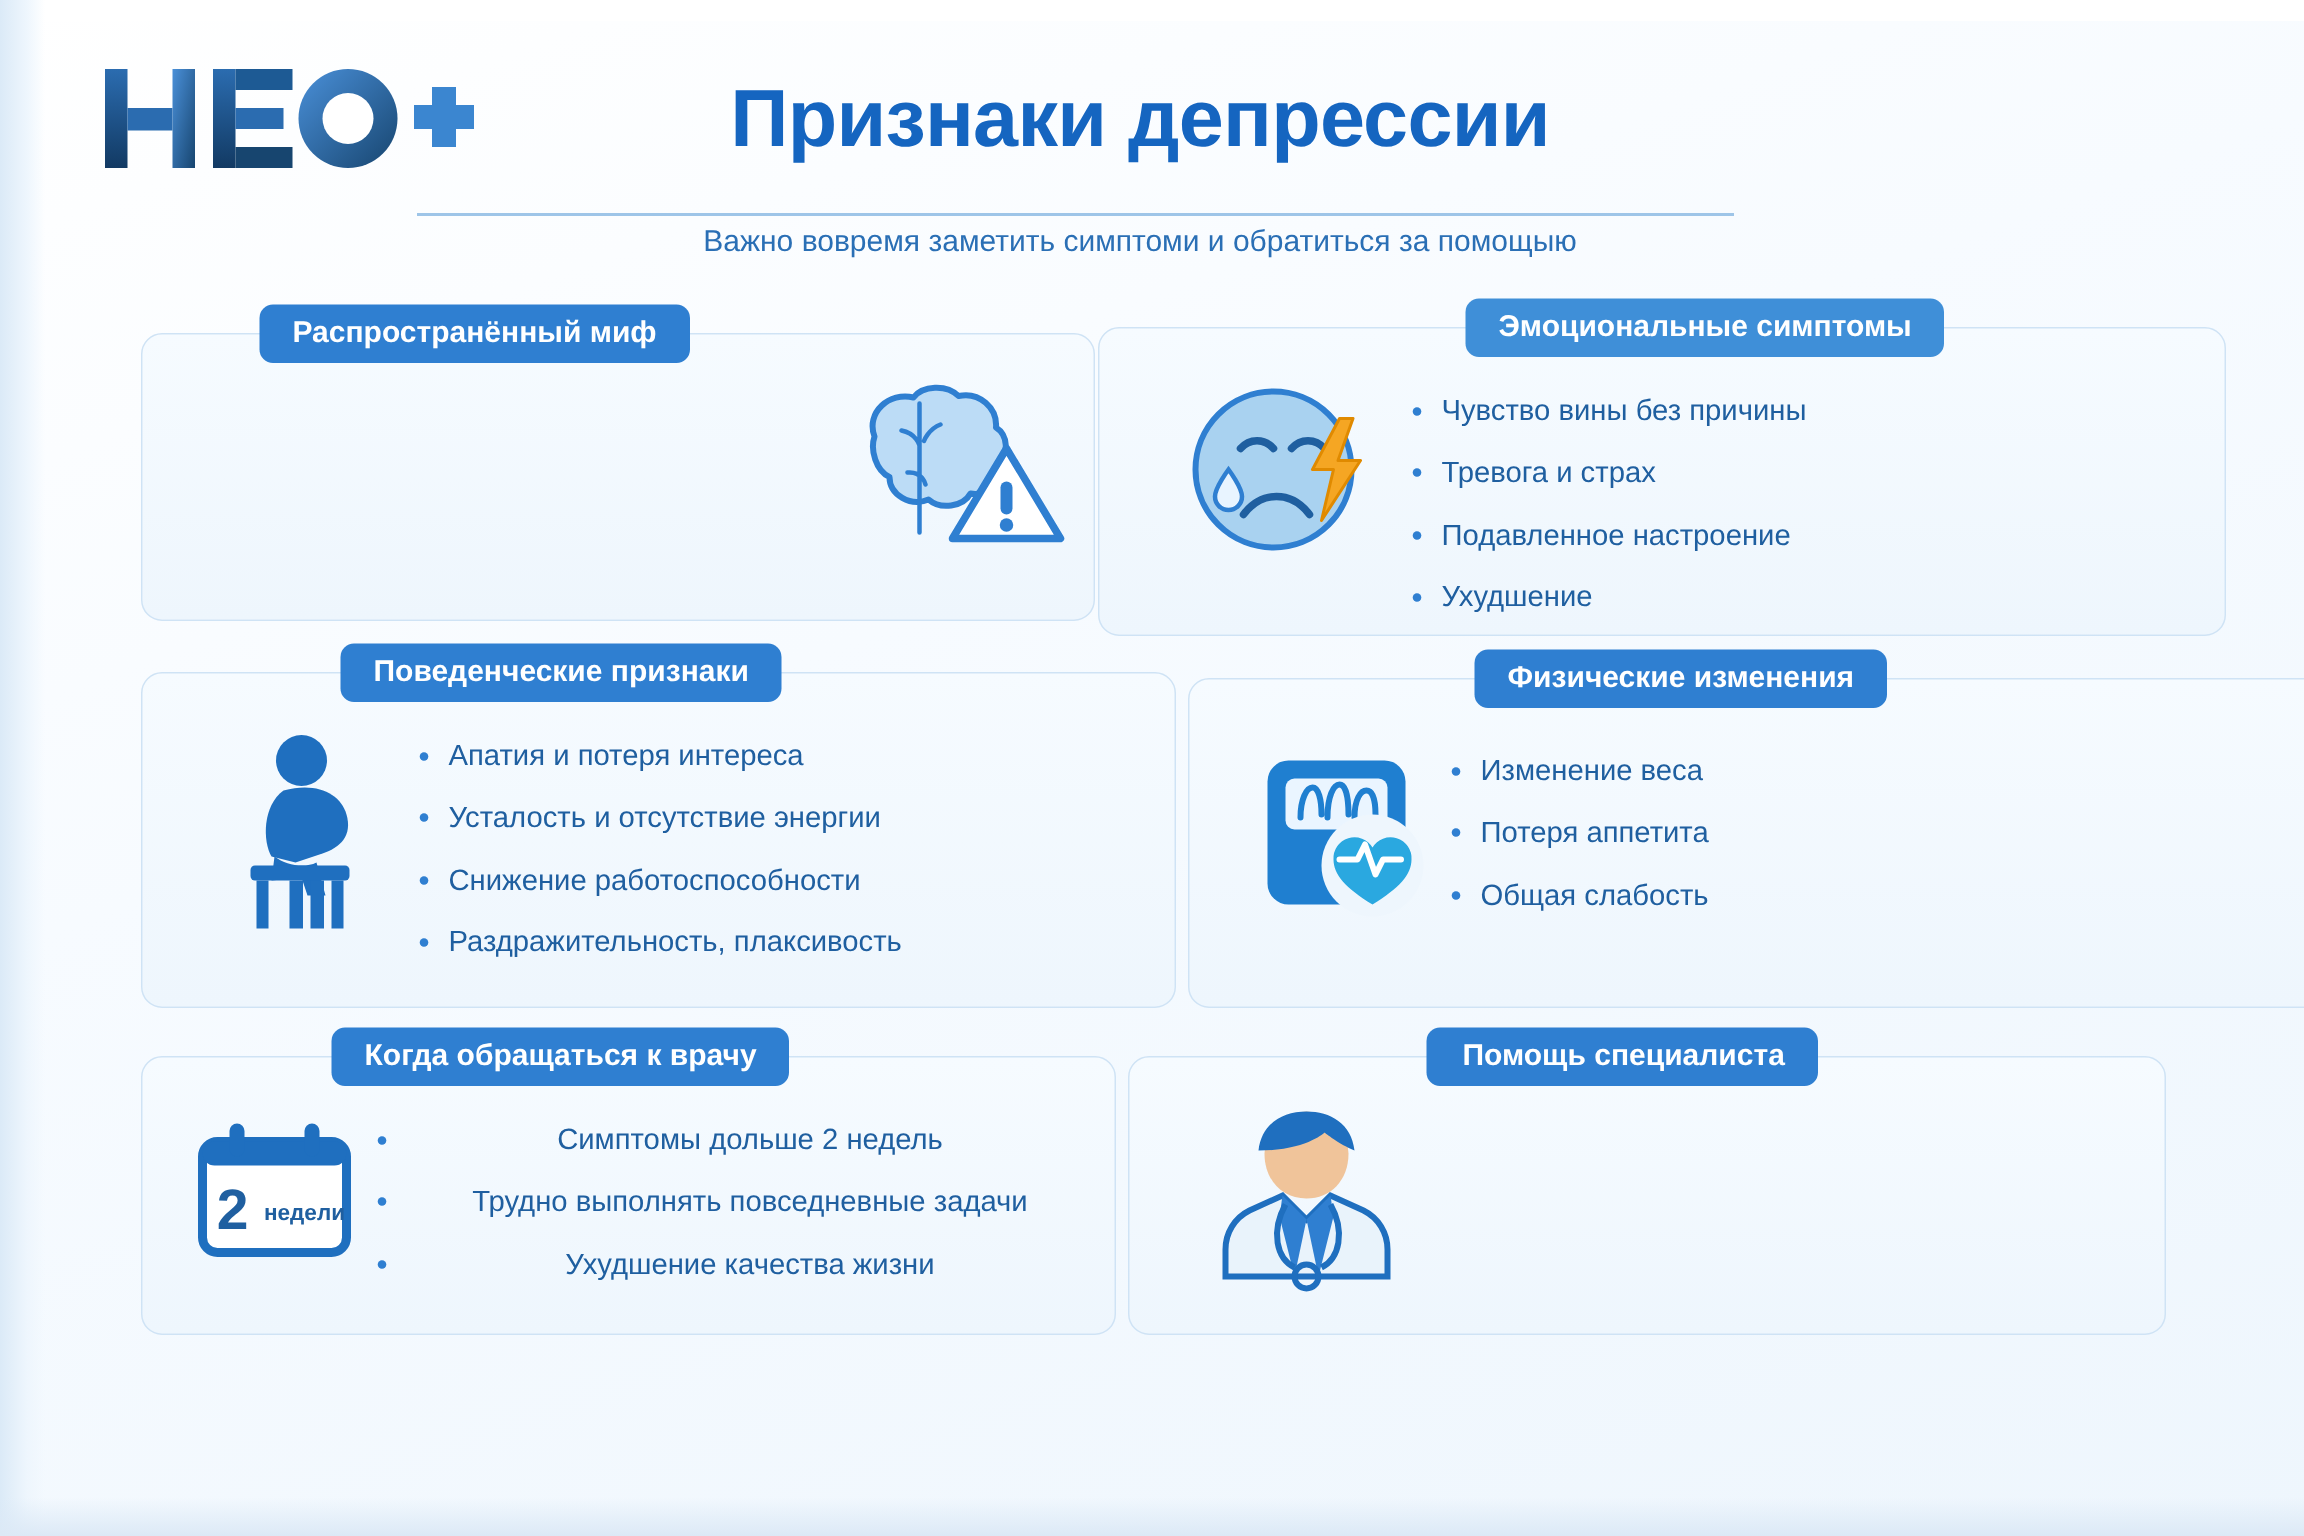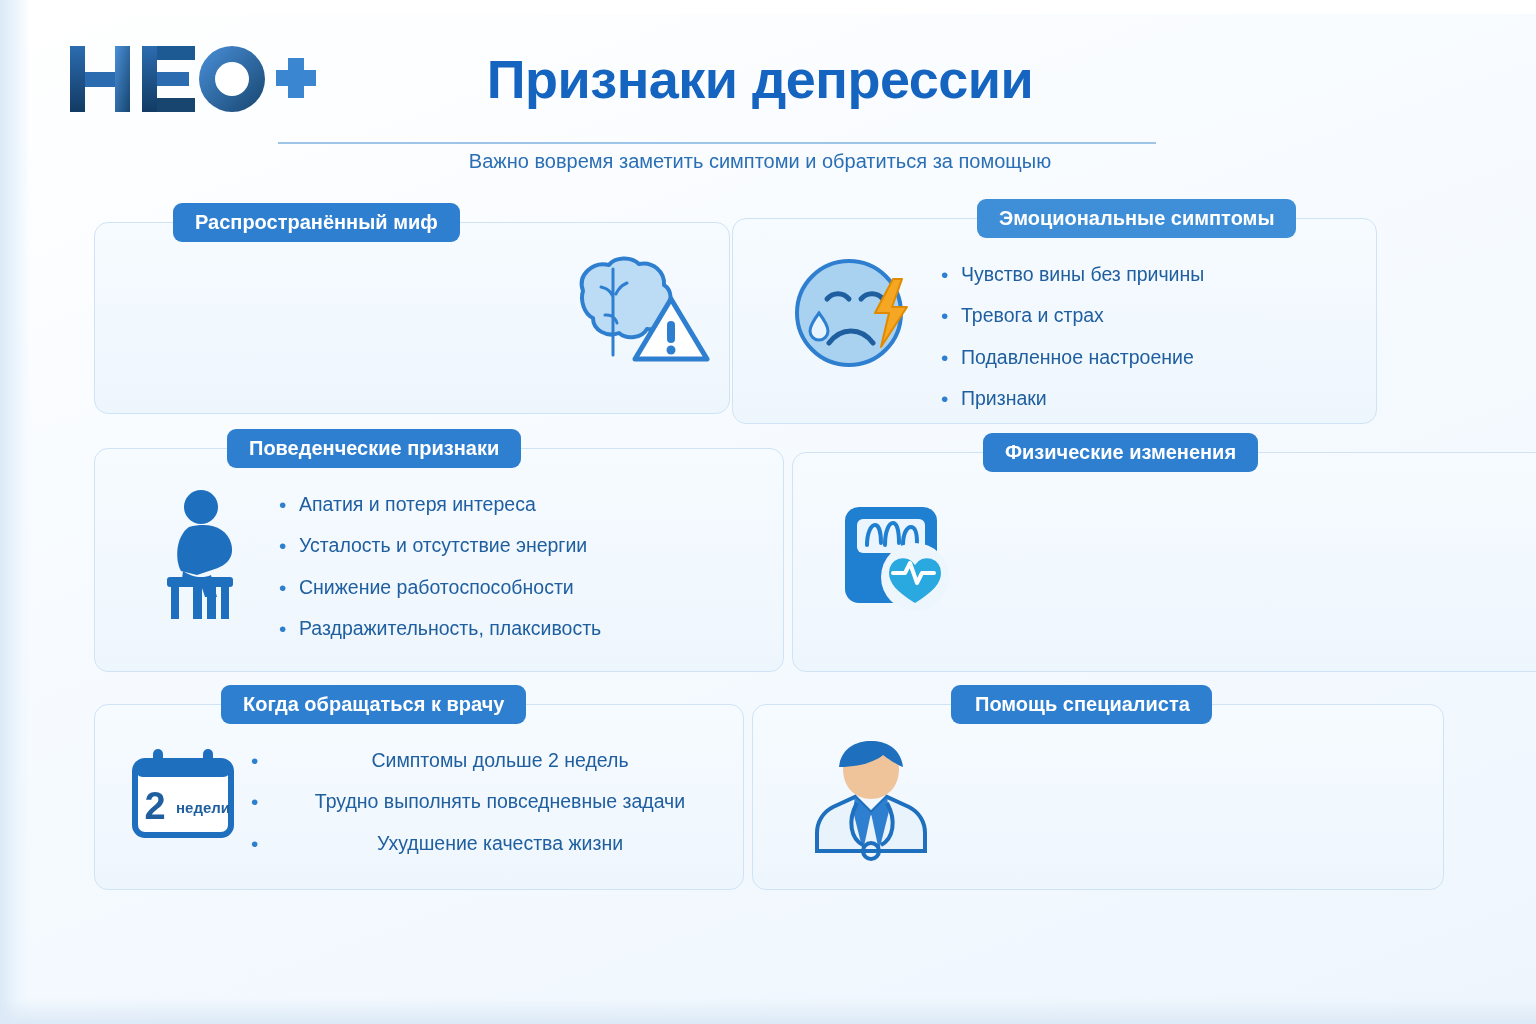--- a/index.html
+++ b/index.html
@@ -132,21 +132,21 @@
   ul.arrowlist li:before {
     content: "➤";
     font-size: 13px;
     top: 2px;
     color: #4a90d9;
   }
   .icon-box { position: absolute; }
 
   
   #card-myth      { left: 78px;  top: 222px; width: 636px;  height: 192px; }
-  #card-emotional { left: 716px; top: 218px; width: 645px;  height: 206px; }
+  #card-emotional { left: 716px; top: 218px; width: 752px;  height: 206px; }
   #card-behavior  { left: 78px;  top: 448px; width: 690px;  height: 224px; }
   #card-physical  { left: 776px; top: 452px; width: 776px;  height: 220px; }
   #card-when      { left: 78px;  top: 704px; width: 650px;  height: 186px; text-align: center; }
   #card-help      { left: 736px; top: 704px; width: 692px;  height: 186px; }
 </style>
 </head>
 <body>
 
 <div class="poster">
   <div class="edge-top"></div>
@@ -210,21 +210,21 @@
         <path d="M72 48c6-7 16-7 22 0" fill="none" stroke="#1f5fa0" stroke-width="5" stroke-linecap="round"></path>
         <path d="M40 92c12-16 32-16 44 0" fill="none" stroke="#1f5fa0" stroke-width="5" stroke-linecap="round"></path>
         <path d="M30 62c0 0-9 12-9 18a9 9 0 0018 0c0-6-9-18-9-18z" fill="#e8f4ff" stroke="#2f7fd1" stroke-width="3"></path>
         <path d="M104 28l-18 34h14l-8 34 26-40h-15l10-28z" fill="#f5a623" stroke="#e08a00" stroke-width="2" stroke-linejoin="round"></path>
       </svg>
     </div>
     <ul class="list" style="position:absolute; left:206px; top:44px; width:470px;">
       <li>Чувство вины без причины</li>
       <li>Тревога и страх</li>
       <li>Подавленное настроение</li>
-      <li>Признаки</li>
+      <li>Ухудшение</li>
     </ul>
   </div>
 
   <div class="card" id="card-behavior">
     <div class="badge" style="left:132px;">Поведенческие признаки</div>
     <div class="icon-box" style="left:44px; top:36px;">
       <svg width="150" height="140" viewBox="0 0 150 140">
         <circle cx="62" cy="22" r="17" fill="#1f6fbf"></circle>
         <path d="M50 42c22-6 38 2 42 16 4 14-4 22-16 26l-18 6-16-4c-6-10-6-34 8-44z" fill="#1f6fbf"></path>
         <path d="M44 86c8 6 20 8 28 4l6 22h-12l-4-12-20 2z" fill="#1f6fbf"></path>
@@ -248,20 +248,25 @@
     <div class="icon-box" style="left:38px; top:36px;">
       <svg width="150" height="140" viewBox="0 0 150 140">
         <rect x="14" y="18" width="92" height="96" rx="14" fill="#1f7fd0"></rect>
         <rect x="26" y="30" width="68" height="34" rx="6" fill="#eaf5ff"></rect>
         <path d="M36 56c0-12 4-20 8-20s6 8 6 18M54 56c0-14 4-22 8-22s6 8 6 20M72 56c0-12 4-18 8-18s6 6 6 16" fill="none" stroke="#1f7fd0" stroke-width="4" stroke-linecap="round"></path>
         <circle cx="84" cy="88" r="34" fill="#eef6fd"></circle>
         <path d="M84 114c-18-11-26-20-26-30a14 14 0 0126-8 14 14 0 0126 8c0 10-8 19-26 30z" fill="#2aa8e0"></path>
         <path d="M62 84h12l5-10 7 20 5-10h12" fill="none" stroke="#ffffff" stroke-width="4" stroke-linecap="round" stroke-linejoin="round"></path>
       </svg>
     </div>
+    <ul class="list" style="position:absolute; left:172px; top:50px; width:450px;">
+      <li>Изменение веса</li>
+      <li>Потеря аппетита</li>
+      <li>Общая слабость</li>
+    </ul>
   </div>
 
   <div class="card" id="card-when">
     <div class="badge" style="left:126px;">Когда обращаться к врачу</div>
     <div class="icon-box" style="left:24px; top:42px;">
       <svg width="130" height="100" viewBox="0 0 130 100">
         <rect x="16" y="14" width="96" height="74" rx="10" fill="#ffffff" stroke="#1f6fbf" stroke-width="6"></rect>
         <rect x="16" y="14" width="96" height="16" rx="8" fill="#1f6fbf"></rect>
         <rect x="34" y="2" width="10" height="22" rx="5" fill="#1f6fbf"></rect>
         <rect x="84" y="2" width="10" height="22" rx="5" fill="#1f6fbf"></rect>

